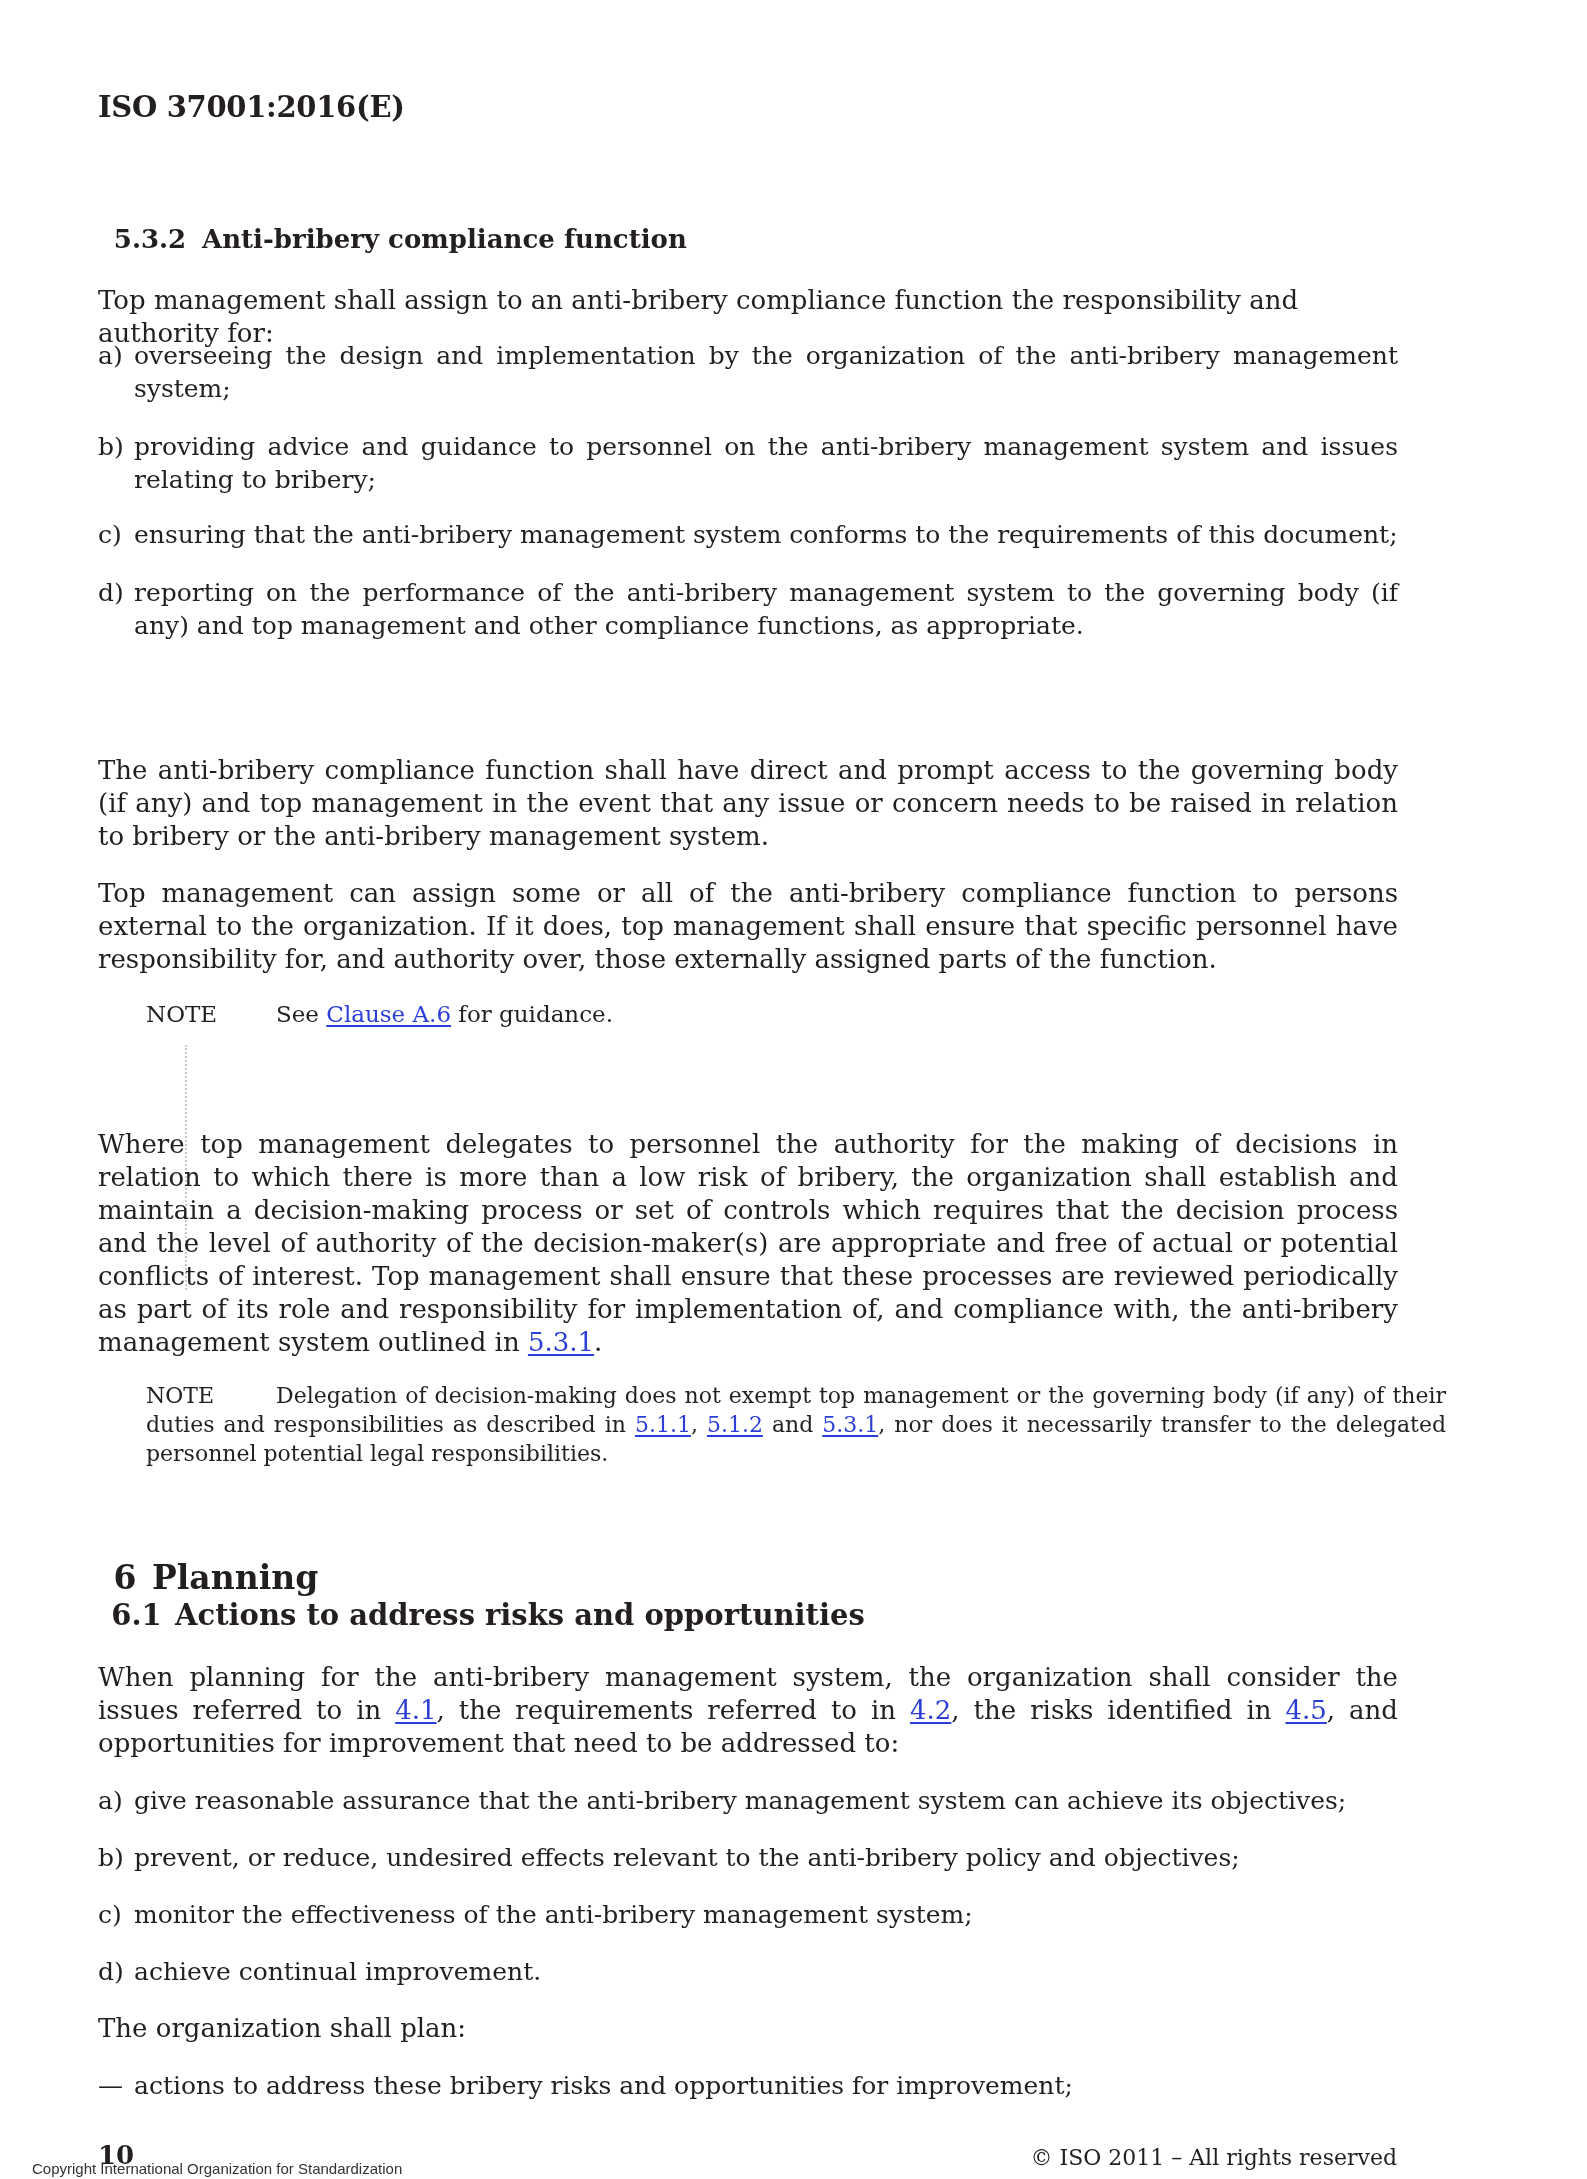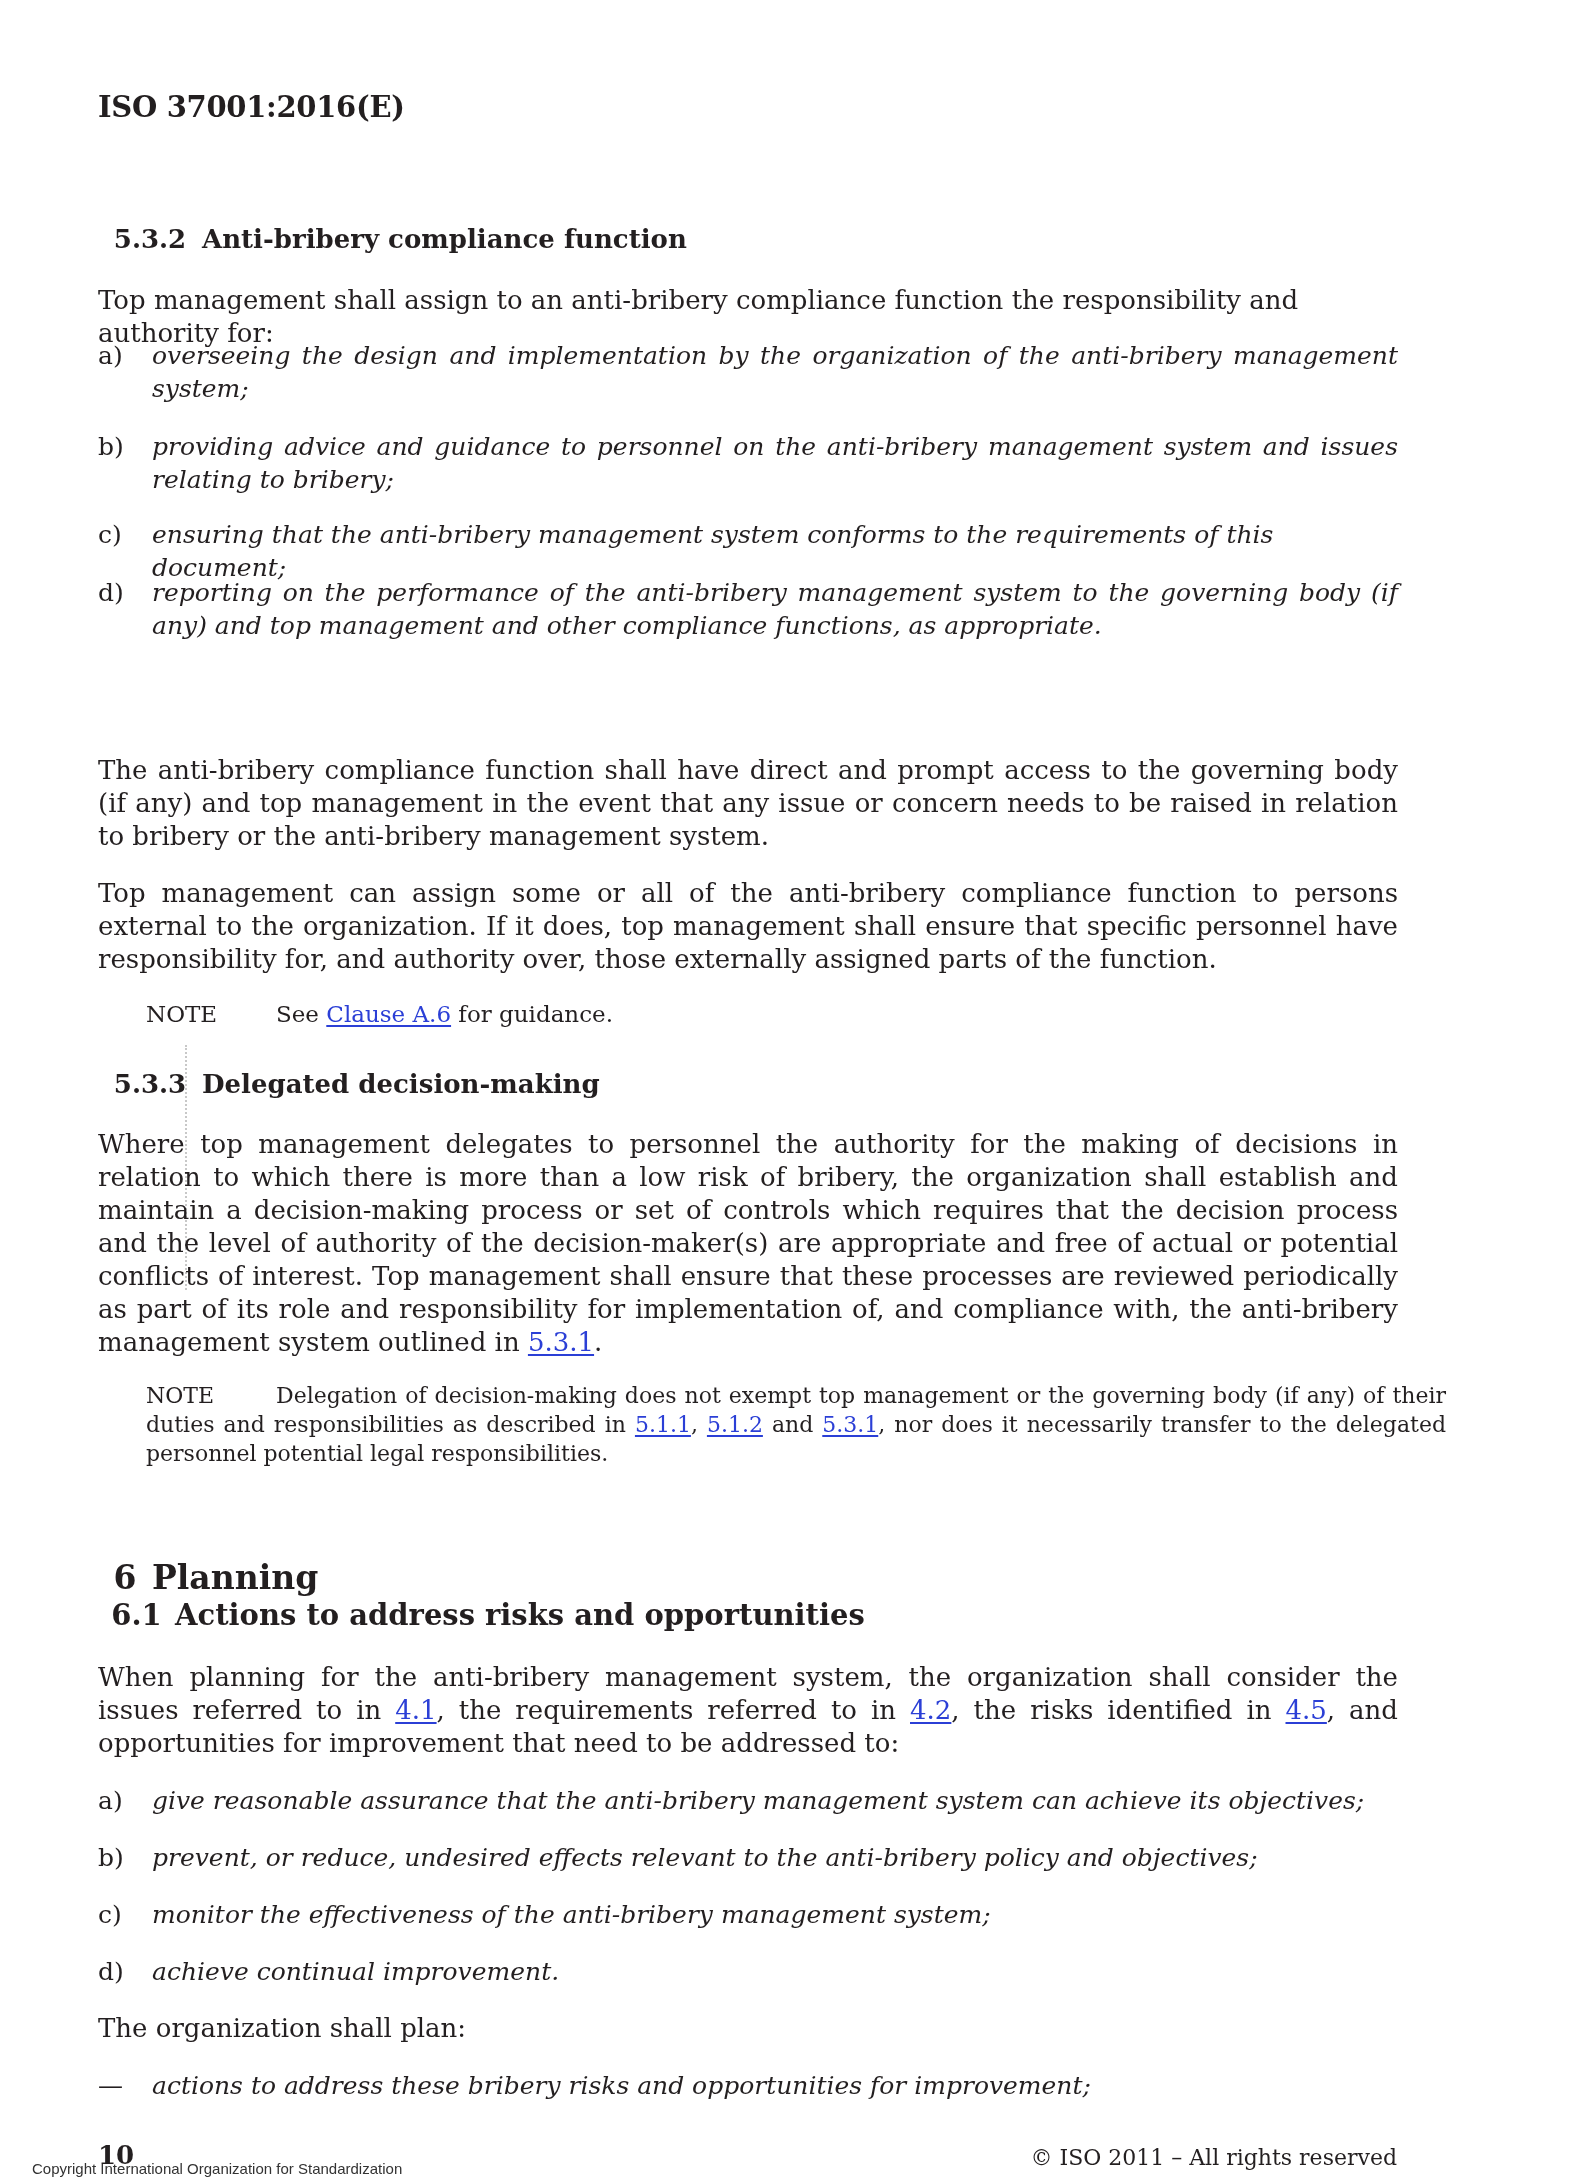--- a/index.html
+++ b/index.html
@@ -11,21 +11,21 @@
     .h3 { font-weight: bold; font-size: 26px; left: 98px; }
     .h3 .num { display: inline-block; width: 104px; }
     .h1 { font-weight: bold; font-size: 33px; left: 98px; margin-top: 40px; }
     .h1 .num { display: inline-block; width: 54px; }
     .h2 { font-weight: bold; font-size: 29px; left: 98px; }
     .h2 .num { display: inline-block; width: 77px; }
     .para { position: absolute; left: 98px; width: 1300px; text-align: justify; font-size: 26px; line-height: 33px; }
     .para.last-left { text-align: left; }
     .li { position: absolute; left: 98px; width: 1300px; font-size: 25px; line-height: 33px; }
     .li .lbl { position: absolute; left: 0; top: 0; }
-    .li .txt { margin-left: 54px; display: block; text-align: justify; font-style: italic; }
+    .li .txt { margin-left: 36px; display: block; text-align: justify; }
     .li .txt.left { text-align: left; }
     .note { position: absolute; left: 98px; width: 1300px; font-size: 22px; line-height: 29px; text-align: justify; margin-left: 48px; }
     .note .nlbl { display: inline-block; width: 130px; }
     a.ref { color: #2b3fd6; text-decoration: underline; text-underline-offset: 3px; }
     .dotline { position: absolute; left: 185px; top: 1045px; width: 0; height: 245px; border-left: 2px dotted #c8c8c8; }
     .footer-page { left: 98px; top: 2140px; font-weight: bold; font-size: 26px; }
     .footer-copy { left: 32px; top: 2160px; font-family: "Liberation Sans", sans-serif; font-size: 15px; color: #333; }
     .footer-right { right: 190px; top: 2145px; font-size: 22px; }
   </style>
 </head>
@@ -60,23 +60,20 @@
 
   <div class="para" style="top:754px;">The anti-bribery compliance function shall have direct and prompt access to the governing body (if any) and top management in the event that any issue or concern needs to be raised in relation to bribery or the anti-bribery management system.</div>
   <div class="para" style="top:877px;">Top management can assign some or all of the anti-bribery compliance function to persons external to the organization. If it does, top management shall ensure that specific personnel have responsibility for, and authority over, those externally assigned parts of the function.</div>
 
   <div class="note" style="top:1000px; font-size:23px;">
     <span class="nlbl">NOTE</span><span>See </span><a class="ref" href="#">Clause A.6</a><span> for guidance.</span>
   </div>
 
   <div class="dotline"></div>
 
-  <div class="abs h3" style="top:1069px;">
-    <span class="num">5.3.3</span><span>Delegated decision-making</span>
-  </div>
 
   <div class="para" style="top:1128px;"><span>Where top management delegates to personnel the authority for the making of decisions in relation to which there is more than a low risk of bribery, the organization shall establish and maintain a decision-making process or set of controls which requires that the decision process and the level of authority of the decision-maker(s) are appropriate and free of actual or potential conflicts of interest. Top management shall ensure that these processes are reviewed periodically as part of its role and responsibility for implementation of, and compliance with, the anti-bribery management system outlined in </span><a class="ref" href="#">5.3.1</a><span>.</span></div>
 
   <div class="note" style="top:1381px;"><span class="nlbl">NOTE</span><span>Delegation of decision-making does not exempt top management or the governing body (if any) of their duties and responsibilities as described in </span><a class="ref" href="#">5.1.1</a><span>, </span><a class="ref" href="#">5.1.2</a><span> and </span><a class="ref" href="#">5.3.1</a><span>, nor does it necessarily transfer to the delegated personnel potential legal responsibilities.</span></div>
 
   <div class="abs h1" style="top:1518px;">
     <span class="num">6</span><span>Planning</span>
   </div>
 
   <div class="abs h2" style="top:1598px;">

